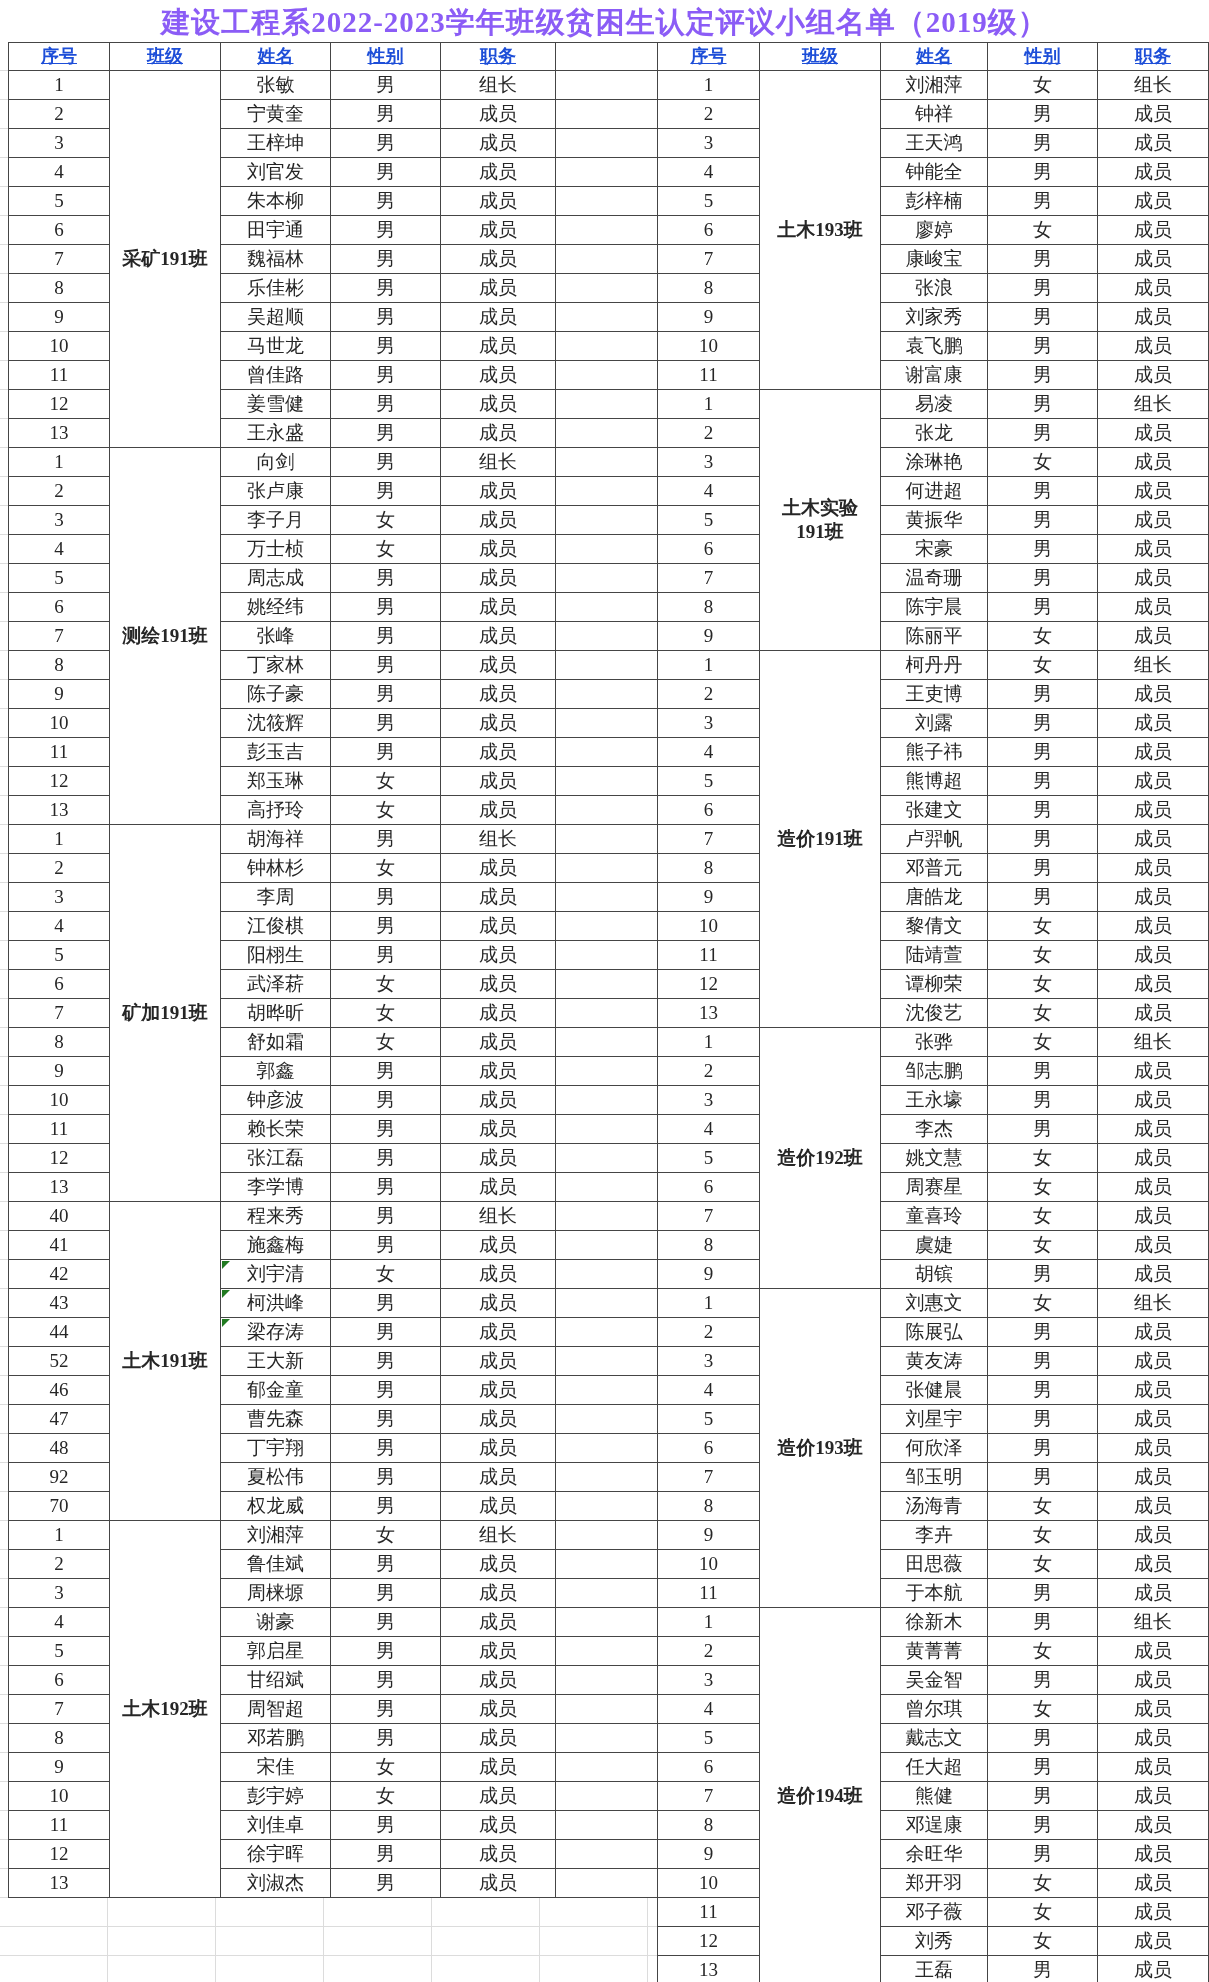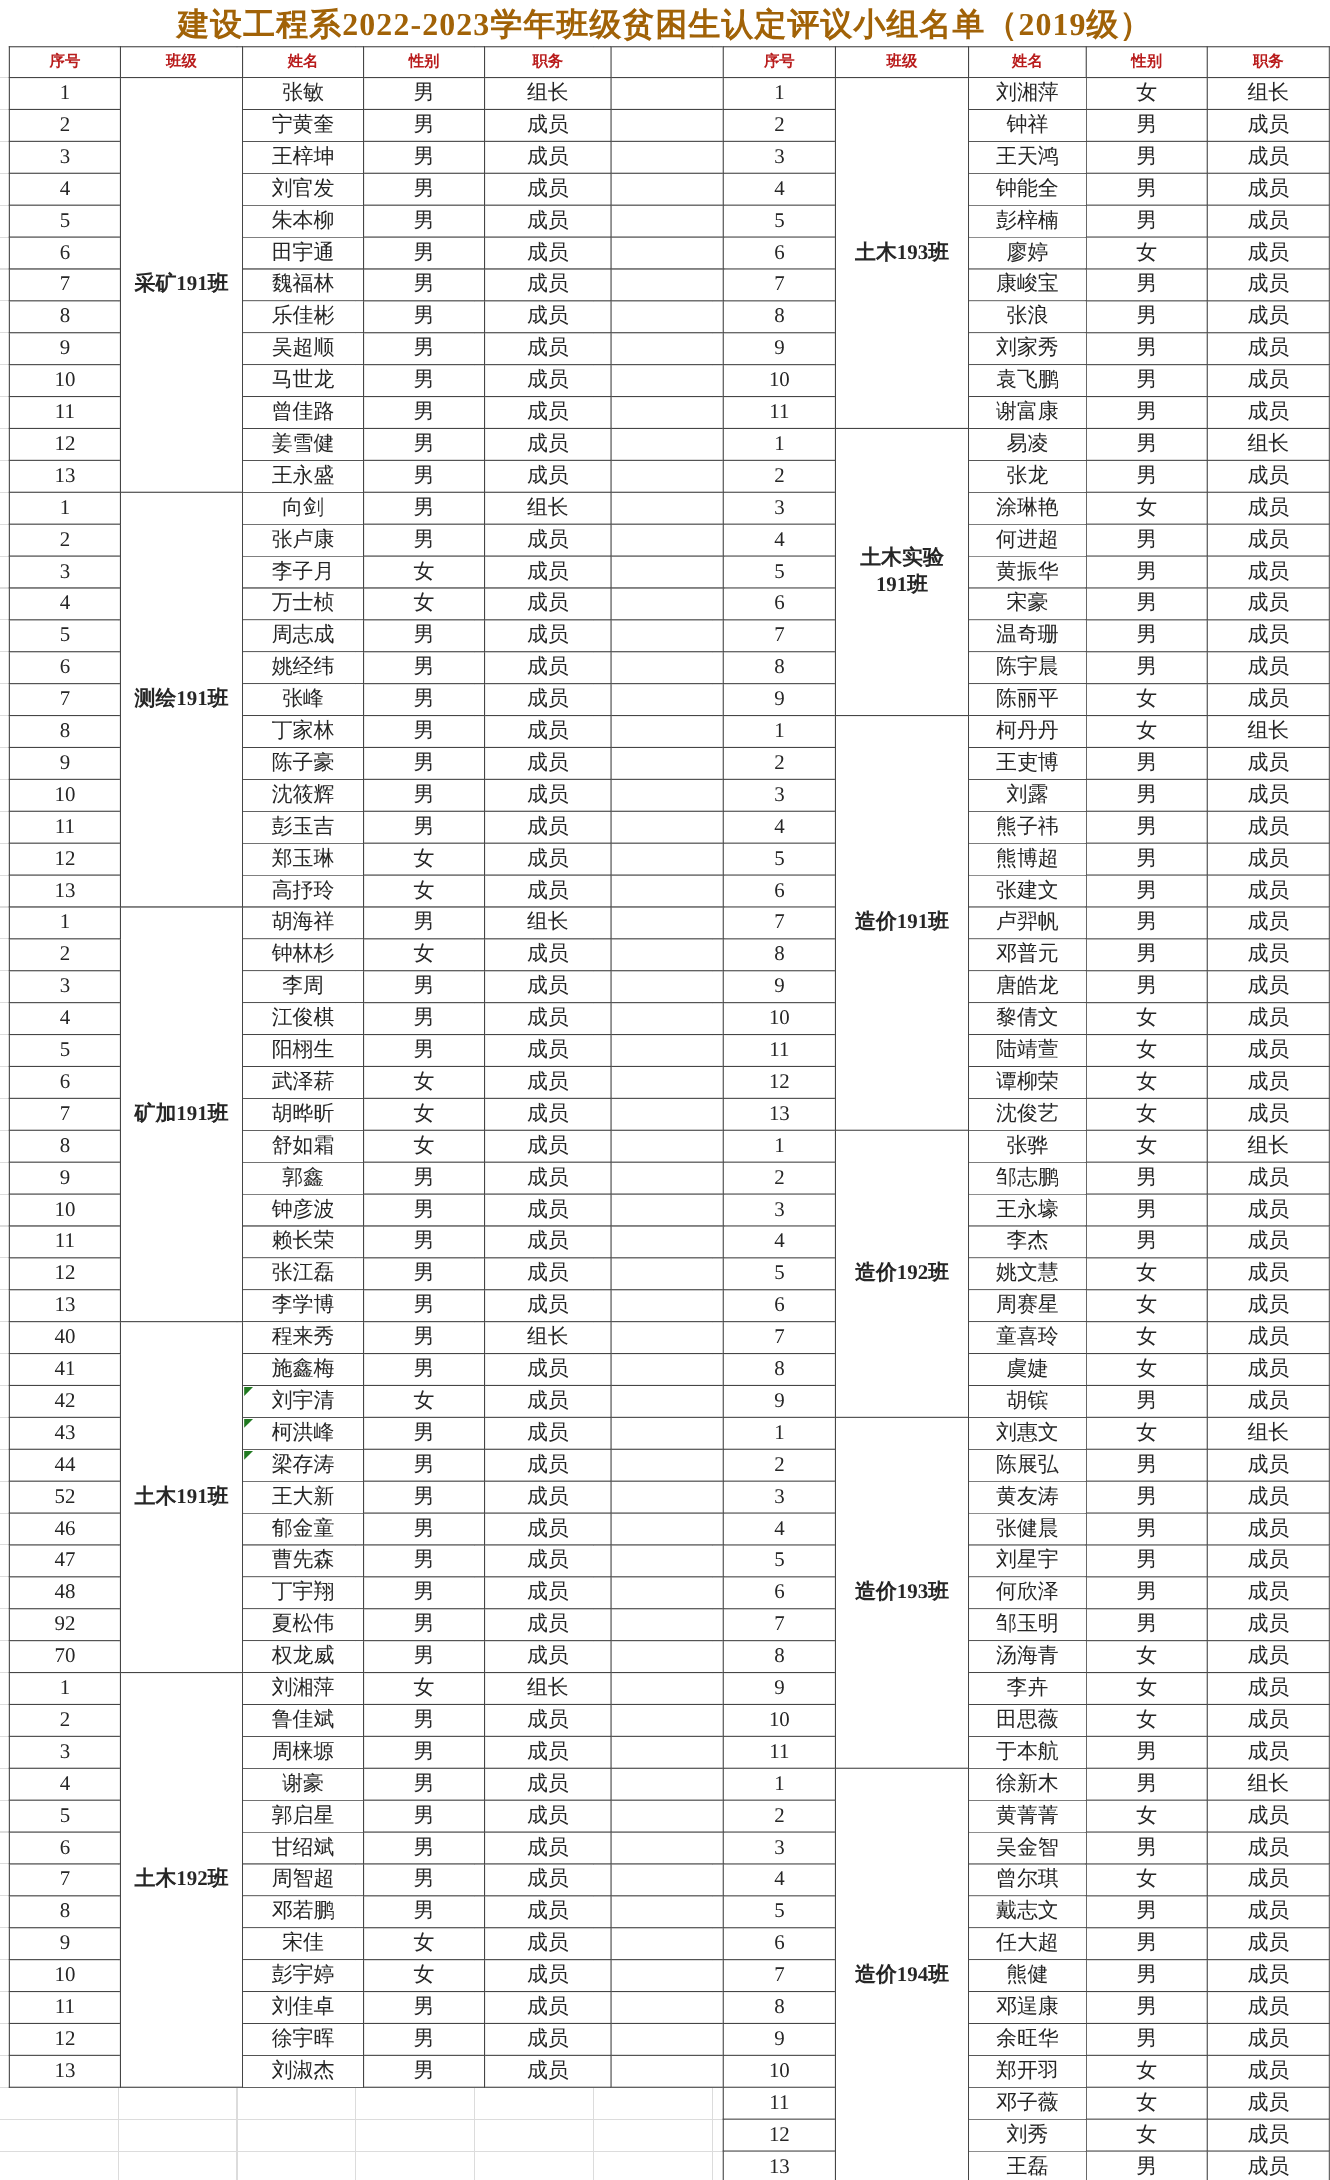--- a/index.html
+++ b/index.html
@@ -11,38 +11,38 @@
   }
   
   #grid-bg{
     position:absolute;left:0;top:42px;width:659px;height:1940px;
     background-image:
       repeating-linear-gradient(to bottom, transparent 0px, transparent 28px, #dcdcdc 28px, #dcdcdc 29px),
       repeating-linear-gradient(to right, transparent 0px, transparent 107px, #dcdcdc 107px, #dcdcdc 108px);
   }
   #page-title{
     position:absolute;top:3px;left:0;width:100%;
-    text-align:center;font-size:29px;font-weight:bold;color:#a16207;
+    text-align:center;font-size:29px;font-weight:bold;color:#8b5cf6;
     letter-spacing:1px;white-space:nowrap;
   }
   #sheet{
     position:absolute;top:42px;left:8px;
     display:flex;align-items:flex-start;
   }
   table.tbl{border-collapse:collapse;table-layout:fixed;}
   table.tbl th, table.tbl td{
     border:1px solid #454545;
     background:#ffffff;
     text-align:center;vertical-align:middle;
     padding:0;overflow:hidden;
     height:28px;
     font-size:19px;line-height:1.25;
     color:#262626;
   }
-  table.tbl th{height:27px;font-size:14px;font-weight:bold;color:#b91c1c;}
+  table.tbl th{height:27px;font-size:18px;font-weight:bold;color:#1d4ed8;text-decoration:underline;}
   td.serial-cell{font-size:18px;}
   td.class-cell{white-space:pre-line;font-size:19px;font-weight:bold;}
   td.name-cell{position:relative;}
   td.name-cell.marker::before{
     content:"";position:absolute;left:1px;top:1px;
     width:0;height:0;
     border-top:8px solid #217a21;
     border-right:8px solid transparent;
   }
   table.gap td, table.gap th{border-left:none;border-right:none;}

